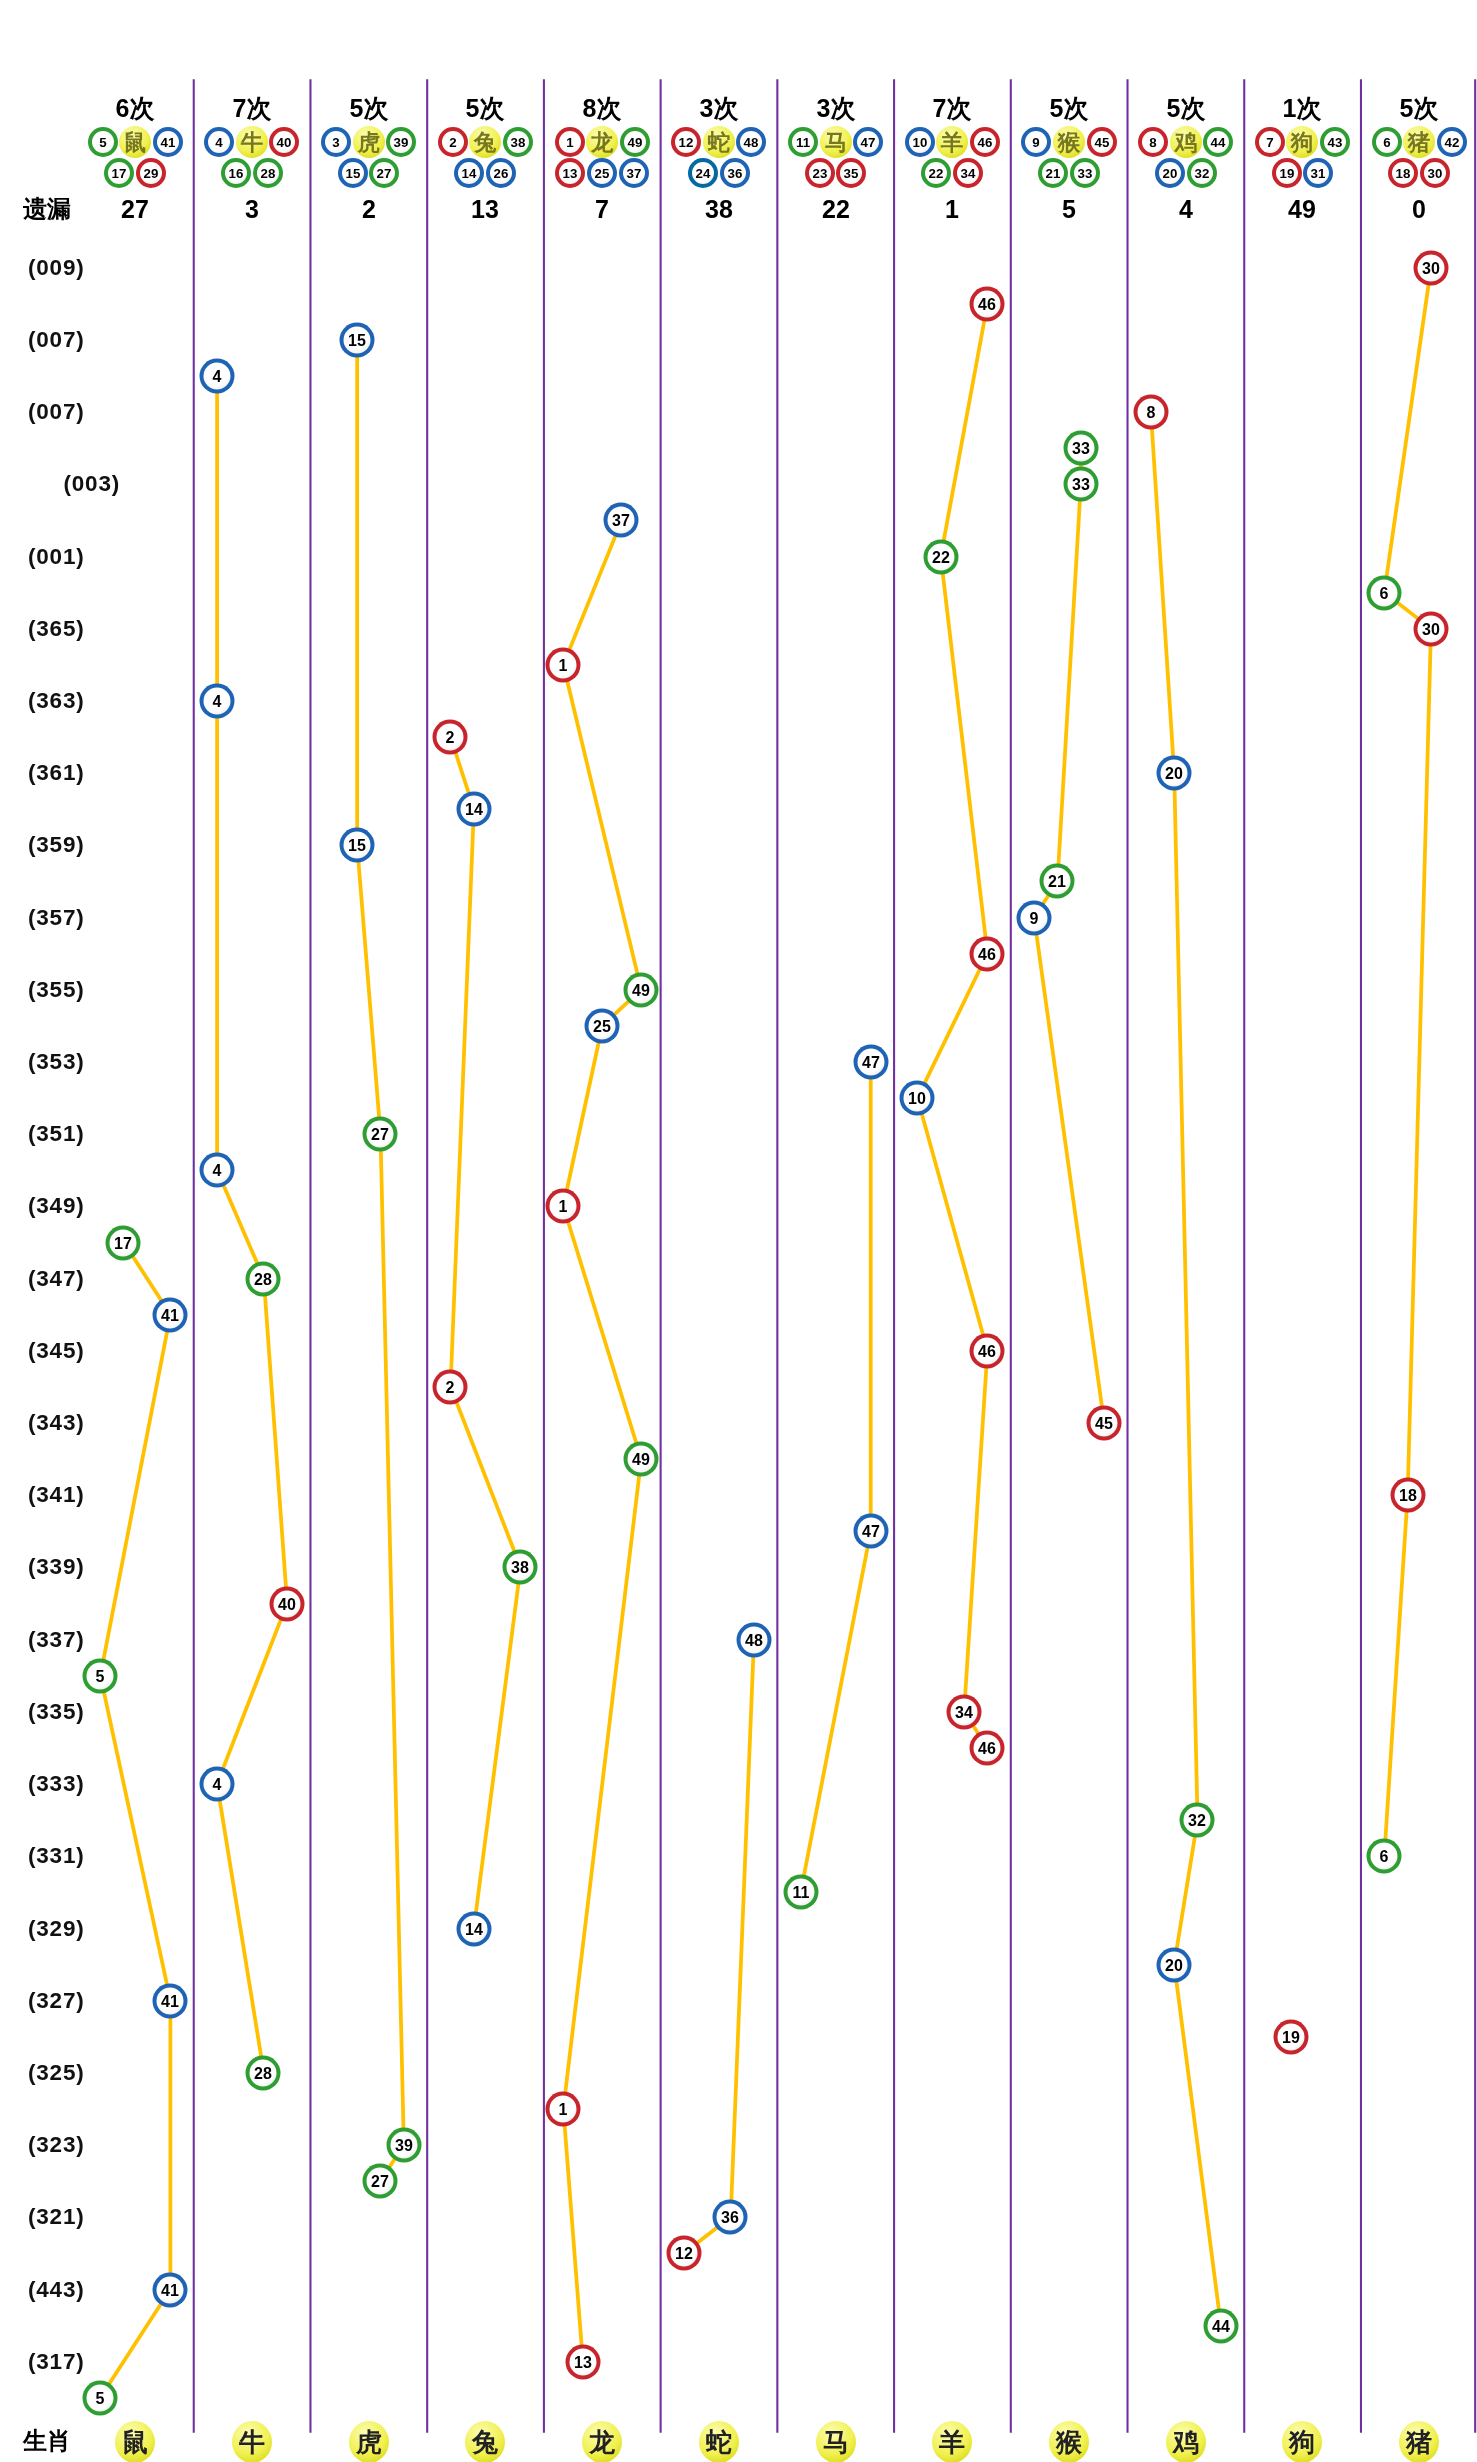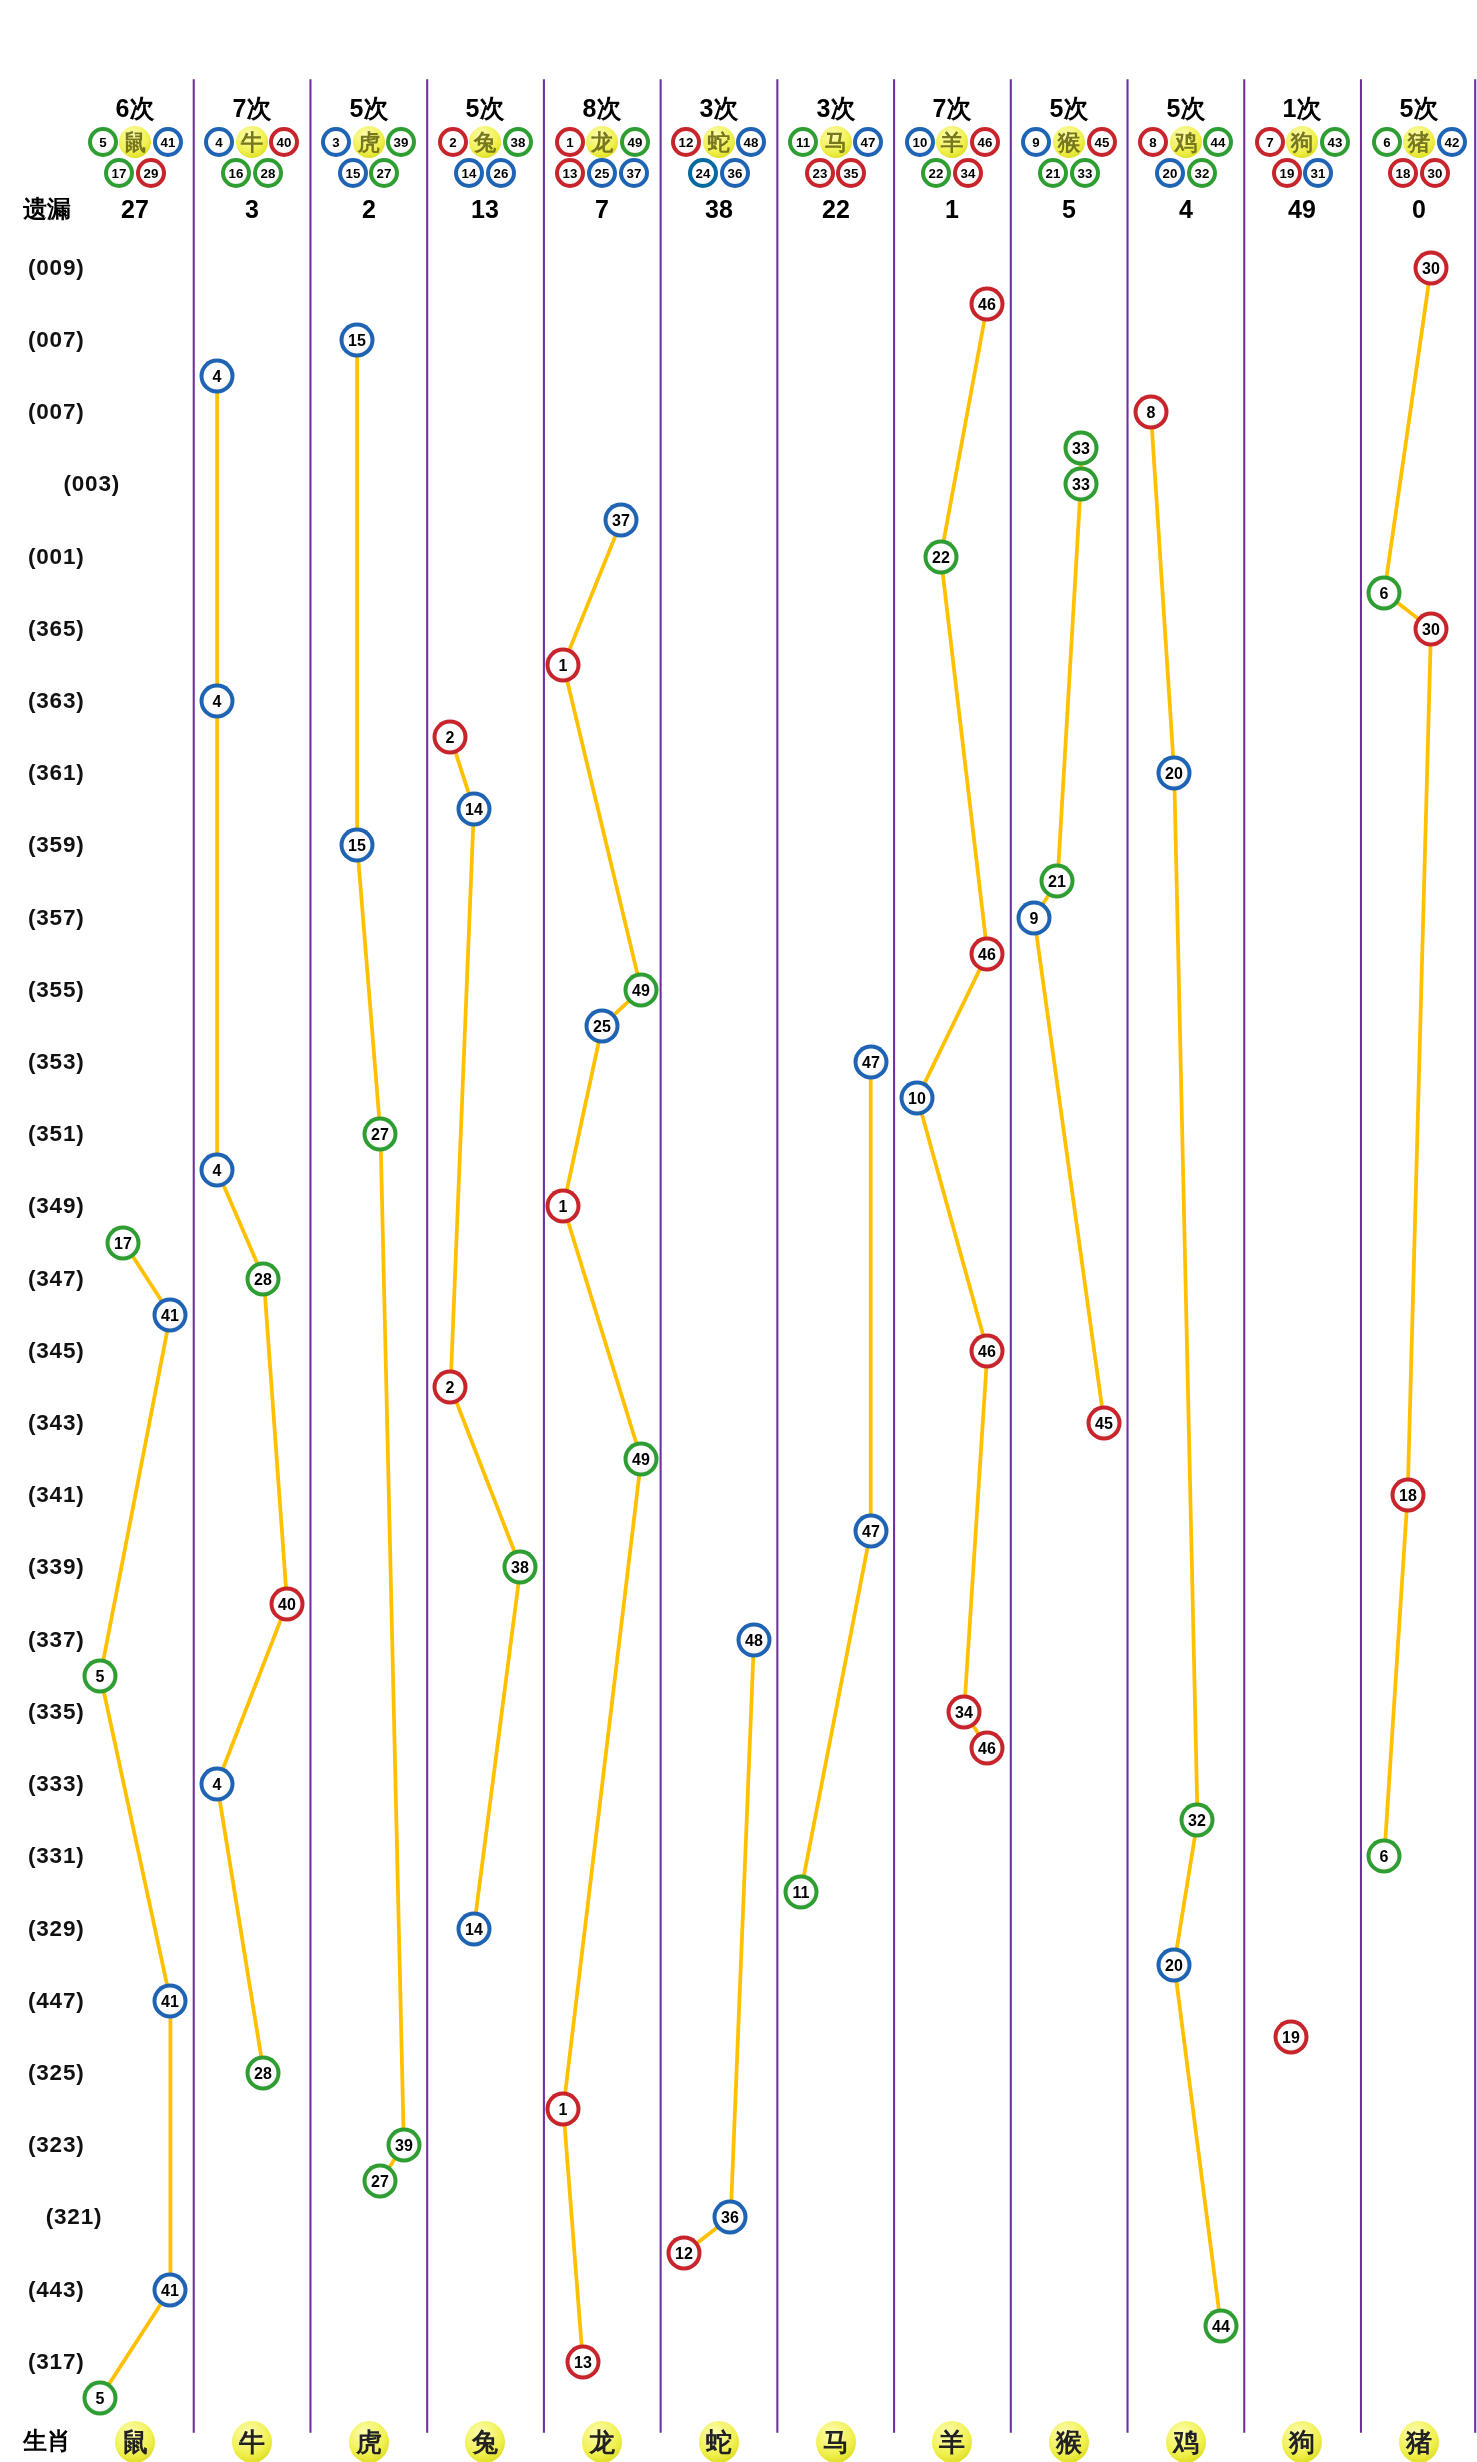--- a/index.html
+++ b/index.html
@@ -75,24 +75,24 @@
       <div class="plabel" style="top: 1279px;">(347)</div>
       <div class="plabel" style="top: 1351px;">(345)</div>
       <div class="plabel" style="top: 1423px;">(343)</div>
       <div class="plabel" style="top: 1495px;">(341)</div>
       <div class="plabel" style="top: 1567px;">(339)</div>
       <div class="plabel" style="top: 1640px;">(337)</div>
       <div class="plabel" style="top: 1712px;">(335)</div>
       <div class="plabel" style="top: 1784px;">(333)</div>
       <div class="plabel" style="top: 1856px;">(331)</div>
       <div class="plabel" style="top: 1929px;">(329)</div>
-      <div class="plabel" style="top: 2001px;">(447)</div>
+      <div class="plabel" style="top: 2001px;">(327)</div>
       <div class="plabel" style="top: 2073px;">(325)</div>
       <div class="plabel" style="top: 2145px;">(323)</div>
-      <div class="plabel" style="top: 2217px; text-align: center;">(321)</div>
+      <div class="plabel" style="top: 2217px;">(321)</div>
       <div class="plabel" style="top: 2290px;">(443)</div>
       <div class="plabel" style="top: 2362px;">(317)</div>
       <div class="count-label" style="left: 135px; top: 108px;">6次</div>
       <div class="ball" style="left: 103px; top: 142px; width: 30px; height: 30px; background: rgb(46, 158, 51);">
         <span class="in"></span>
         <span class="n" style="font-size:13.3px">5</span>
       </div>
       <div class="zball" style="left: 135px; top: 142px; width: 32px; height: 32px; font-size: 22.5px;">鼠</div>
       <div class="ball" style="left: 168px; top: 142px; width: 30px; height: 30px; background: rgb(30, 99, 180);">
         <span class="in"></span>

